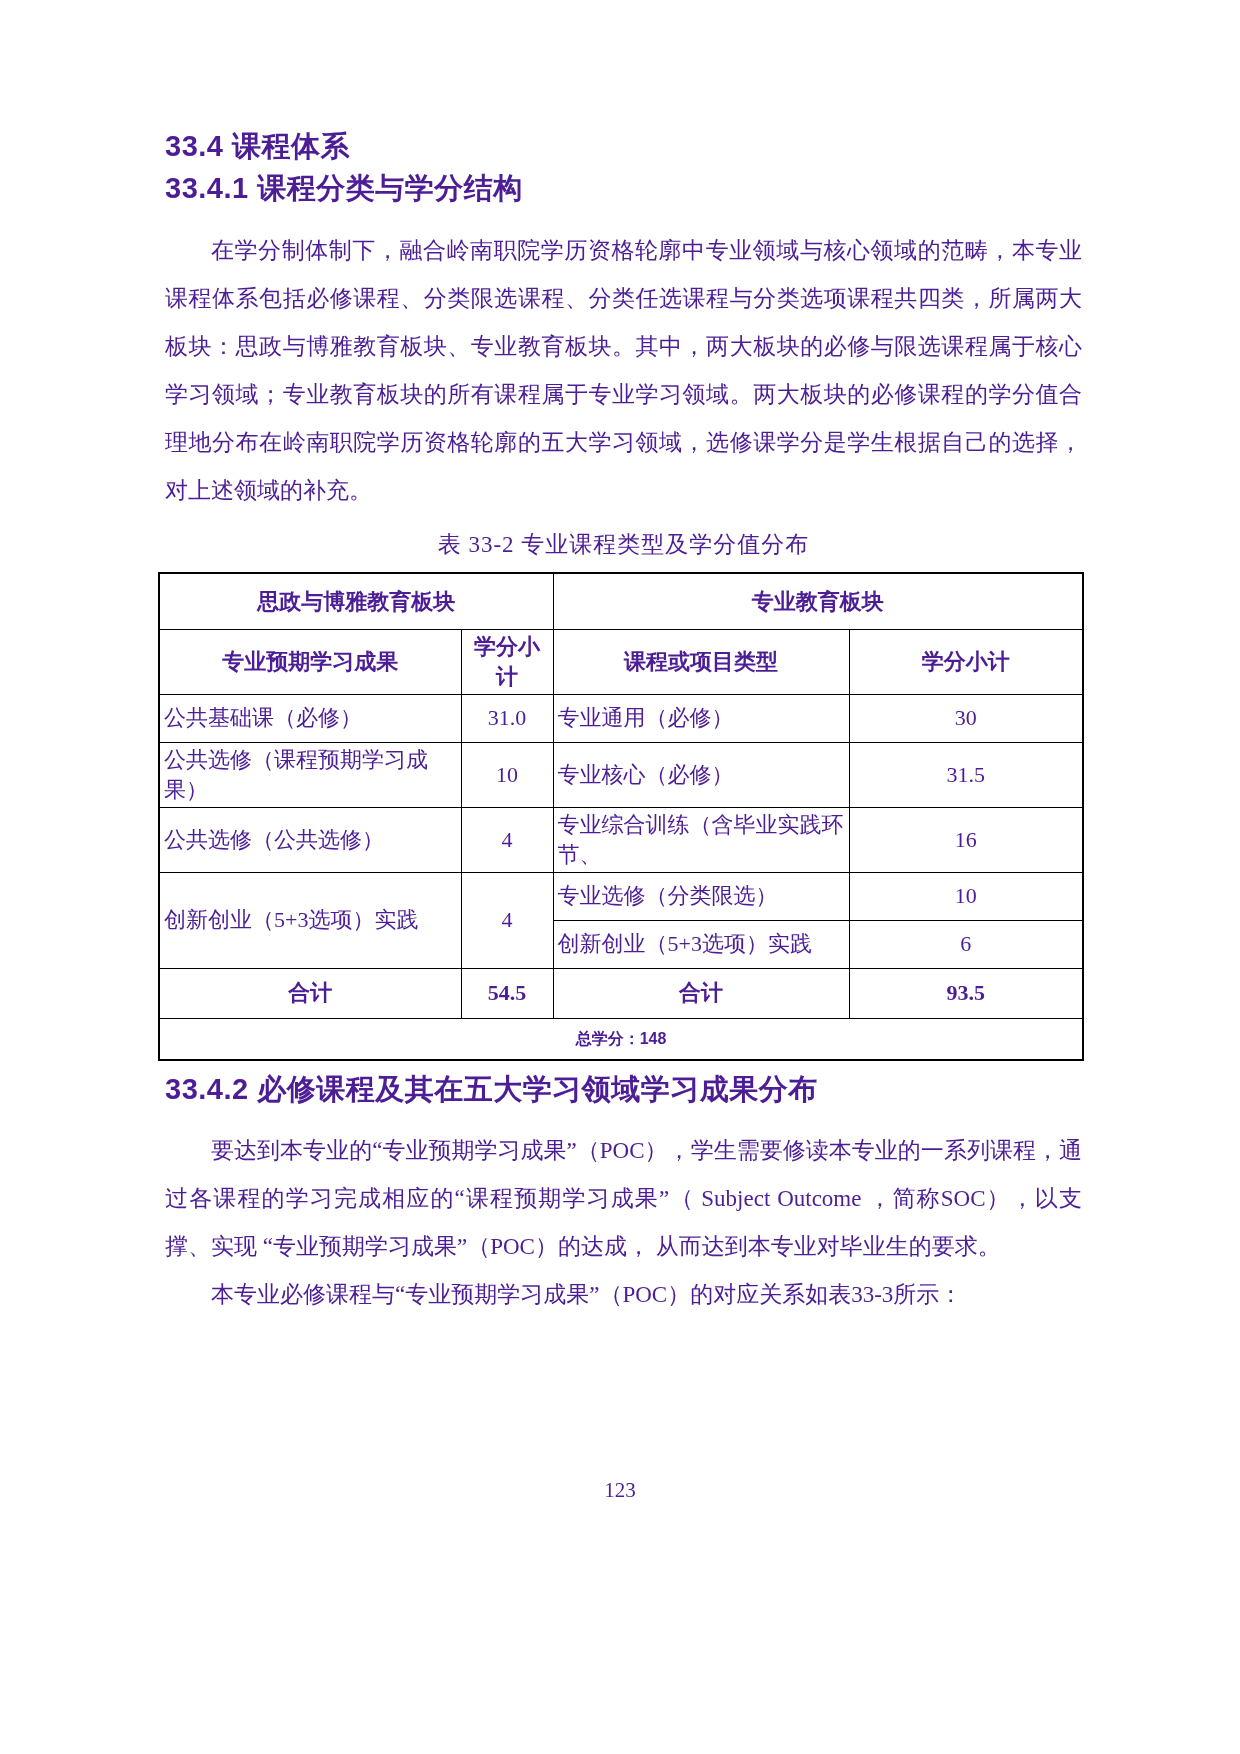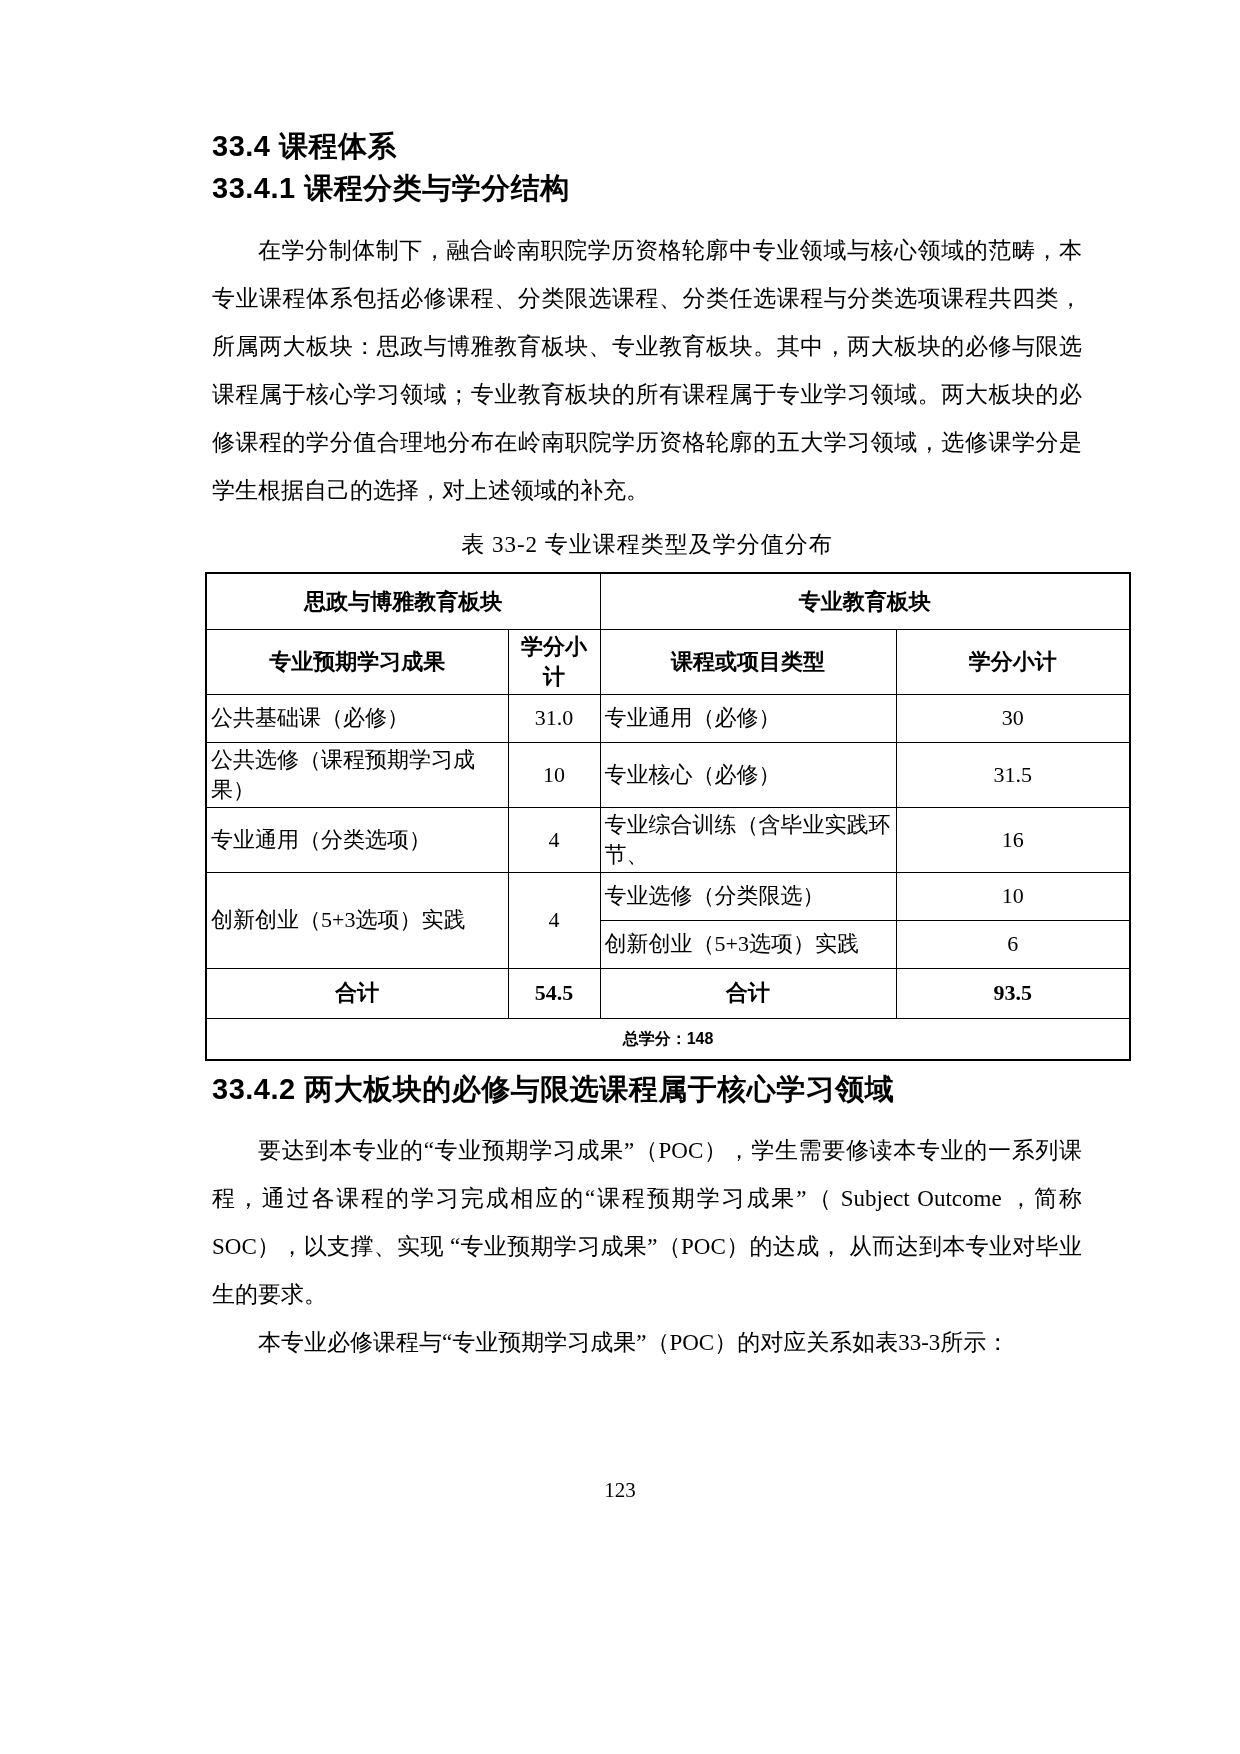--- a/index.html
+++ b/index.html
@@ -1,22 +1,21 @@
 <!DOCTYPE html>
 <html><head>
 <meta charset="utf-8">
 <style>
   * { margin:0; padding:0; box-sizing:border-box; }
   html,body { background:#ffffff; }
   .page {
     width:1240px; height:1754px; margin:0 auto; position:relative;
-    background:#ffffff; color:#000000;
+    background:#ffffff; color:#4c1d95;
     font-family:"Liberation Serif","DejaVu Serif",serif;
     overflow:hidden;
-    padding-left:47px;
   }
   .content { padding:128px 158px 0 165px; }
 
   .heading {
     font-family:"Liberation Sans","DejaVu Sans",sans-serif;
     font-weight:bold; font-size:29px; line-height:1.3;
     letter-spacing:0.5px;
   }
   .heading.h1 { margin-bottom:4px; }
   .heading.h2 { margin-bottom:20px; }
@@ -107,21 +106,21 @@
           <td class="label">专业通用（必修）</td>
           <td class="num">30</td>
         </tr>
         <tr>
           <td class="label">公共选修（课程预期学习成果）</td>
           <td class="num">10</td>
           <td class="label">专业核心（必修）</td>
           <td class="num">31.5</td>
         </tr>
         <tr>
-          <td class="label">专业通用（分类选项）</td>
+          <td class="label">公共选修（公共选修）</td>
           <td class="num">4</td>
           <td class="label">专业综合训练（含毕业实践环节、</td>
           <td class="num">16</td>
         </tr>
         <tr>
           <td class="label" rowspan="2">创新创业（5+3选项）实践</td>
           <td class="num" rowspan="2">4</td>
           <td class="label">专业选修（分类限选）</td>
           <td class="num">10</td>
         </tr>
@@ -134,21 +133,21 @@
           <td class="num">54.5</td>
           <td class="t-label">合计</td>
           <td class="num">93.5</td>
         </tr>
         <tr class="grand">
           <td colspan="4">总学分：148</td>
         </tr>
       </tbody>
     </table>
 
-    <div class="heading h3">33.4.2 两大板块的必修与限选课程属于核心学习领域</div>
+    <div class="heading h3">33.4.2 必修课程及其在五大学习领域学习成果分布</div>
 
     <p class="body">要达到本专业的“专业预期学习成果”（POC），学生需要修读本专业的一系列课程，通过各课程的学习完成相应的“课程预期学习成果”（ Subject Outcome ，简称SOC），以支撑、实现 “专业预期学习成果”（POC）的达成， 从而达到本专业对毕业生的要求。</p>
     <p class="body">本专业必修课程与“专业预期学习成果”（POC）的对应关系如表33-3所示：</p>
 
   </div>
 
   <div class="page-number">123</div>
 </div>
 
 </body></html>

